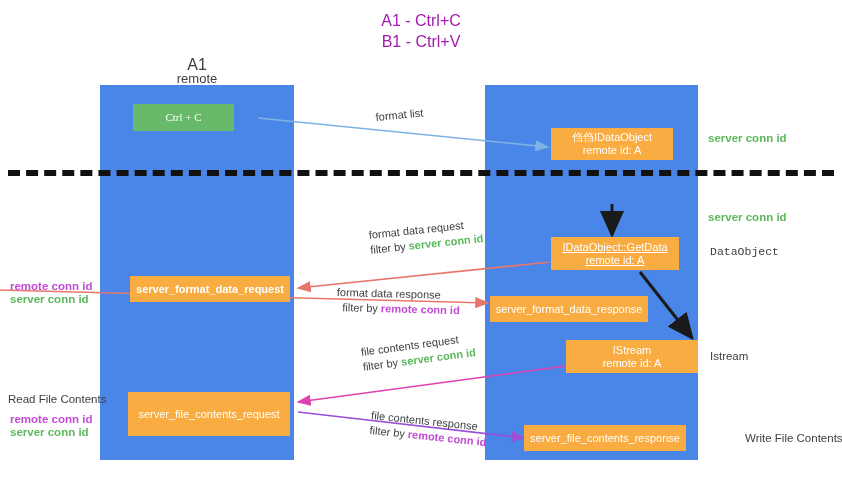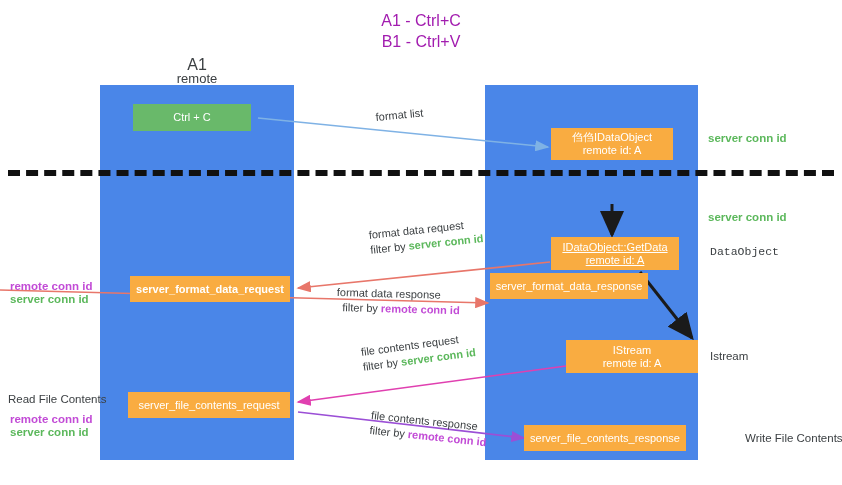--- a/index.html
+++ b/index.html
@@ -107,21 +107,21 @@
 
     <path d="M566,366 L298,402" stroke="#e040b0" stroke-width="1.6" fill="none" marker-end="url(#ah-magenta)"></path>
 
     <path d="M298,412 L524,438" stroke="#9b4fd6" stroke-width="1.6" fill="none" marker-end="url(#ah-purple)"></path>
     <path d="M298,412 L298,412" stroke="#9b4fd6" stroke-width="1.6" fill="none"></path>
     <path d="M296,408 L160,408" stroke="#9b4fd6" stroke-width="1.6" fill="none" marker-end="url(#ah-purple)" opacity="0"></path>
   </svg>
 
   <div id="divider"></div>
 
-  <div class="box green" style="left:133px;top:104px;width:118px;height:27px;">
+  <div class="box green" style="left:133px;top:104px;width:101px;height:27px;font-family:Liberation Serif, serif;">
     <span>Ctrl + C</span>
   </div>
 
   <div class="box orange" style="left:551px;top:128px;width:122px;height:32px;">
     <span>㑇㑇IDataObject</span>
     <span>remote id: A</span>
   </div>
 
 
   <div class="box orange" style="left:551px;top:237px;width:128px;height:33px;text-decoration:underline;">
@@ -131,25 +131,25 @@
 
   <div class="box orange" style="left:566px;top:340px;width:132px;height:33px;">
     <span>IStream</span>
     <span>remote id: A</span>
   </div>
 
   <div class="box orange" style="left:130px;top:276px;width:160px;height:26px;font-weight:bold;">
     <span>server_format_data_request</span>
   </div>
 
-  <div class="box orange" style="left:490px;top:273px;width:158px;height:26px;">
+  <div class="box orange" style="left:490px;top:296px;width:158px;height:26px;">
     <span>server_format_data_response</span>
   </div>
 
-  <div class="box orange" style="left:128px;top:392px;width:162px;height:26px;">
+  <div class="box orange" style="left:128px;top:392px;width:162px;height:44px;">
     <span>server_file_contents_request</span>
   </div>
 
   <div class="box orange" style="left:524px;top:425px;width:162px;height:26px;">
     <span>server_file_contents_response</span>
   </div>
 
   <div class="elabel" style="left:375px;top:110px;transform:rotate(-5.5deg);transform-origin:left top;">
     <span>format list</span>
   </div>

